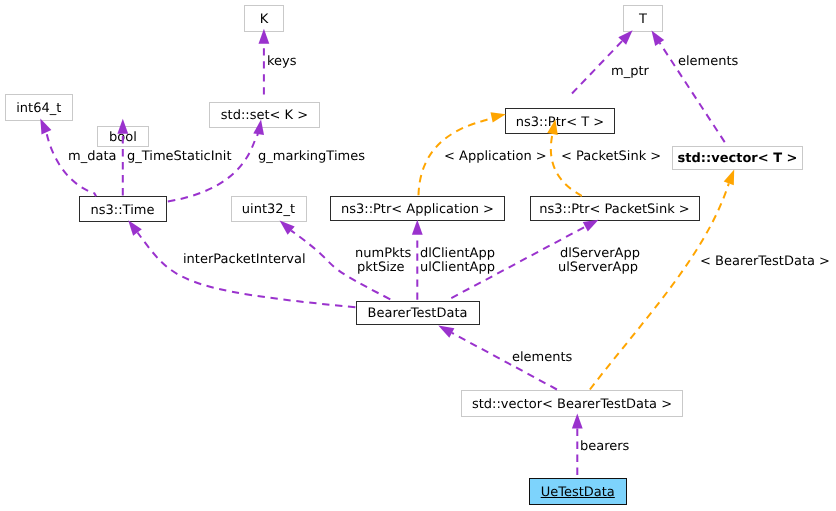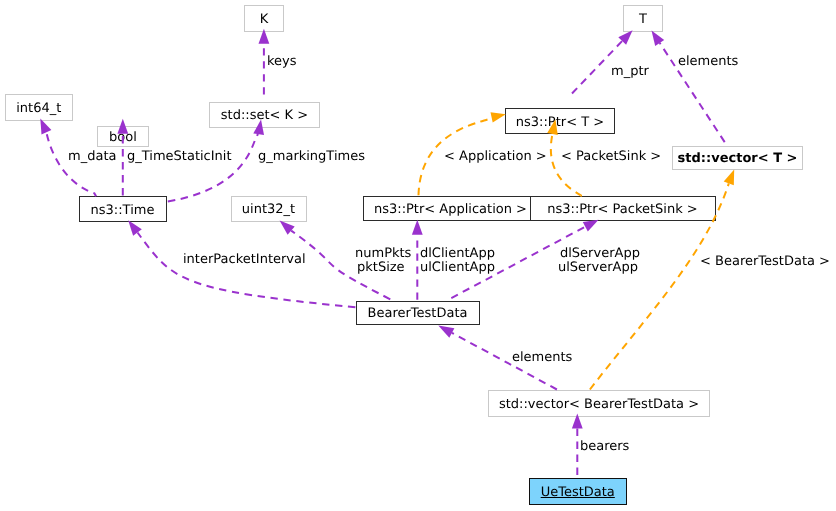--- a/index.html
+++ b/index.html
@@ -79,30 +79,30 @@
     </div>
 <div class="node thin" style="left:672px;top:145.5px;width:131px;height:24.5px;font-weight:bold;">
       <span>std::vector&lt; T &gt;</span>
     </div>
 <div class="node thick" style="left:78.5px;top:196px;width:88px;height:26px;">
       <span>ns3::Time</span>
     </div>
 <div class="node thin" style="left:230.5px;top:196px;width:76px;height:25.5px;">
       <span>uint32_t</span>
     </div>
-<div class="node thick" style="left:330px;top:196px;width:175px;height:25px;margin-left:33px;">
+<div class="node thick" style="left:330px;top:196px;width:175px;height:25px;">
       <span>ns3::Ptr&lt; Application &gt;</span>
     </div>
-<div class="node thick" style="left:529.5px;top:196px;width:186px;height:25px;">
+<div class="node thick" style="left:529.5px;top:196px;width:170px;height:25px;">
       <span>ns3::Ptr&lt; PacketSink &gt;</span>
     </div>
 <div class="node thick" style="left:355.5px;top:300.5px;width:124px;height:24.5px;">
       <span>BearerTestData</span>
     </div>
-<div class="node thin" style="left:488px;top:389.5px;width:222px;height:27px;">
+<div class="node thin" style="left:461px;top:389.5px;width:222px;height:27px;">
       <span>std::vector&lt; BearerTestData &gt;</span>
     </div>
 <div class="node current" style="left:528.5px;top:478px;width:98.5px;height:26.5px;">
       <span>UeTestData</span>
     </div>
 
 <div class="elabel" style="left:267px;top:54px;">keys</div>
 <div class="elabel" style="left:68px;top:149px;">m_data</div>
 <div class="elabel" style="left:127px;top:149px;">g_TimeStaticInit</div>
 <div class="elabel" style="left:258px;top:149px;">g_markingTimes</div>

